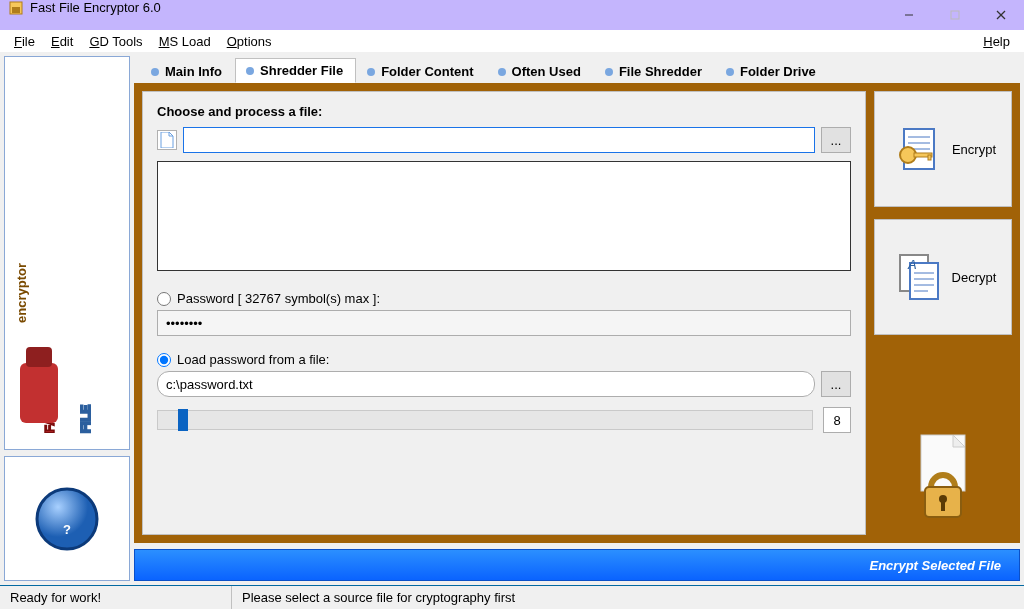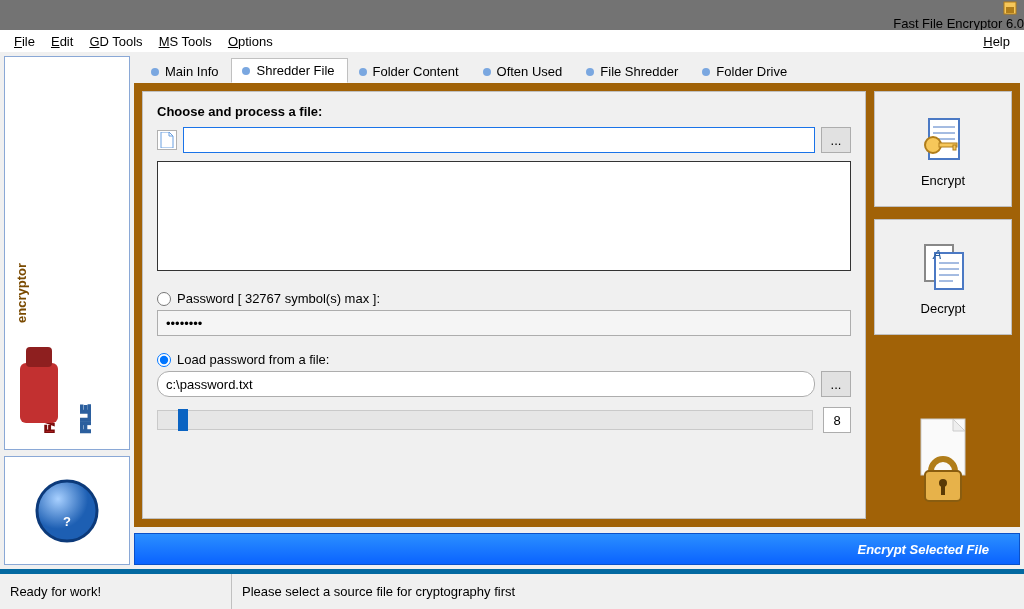--- a/index.html
+++ b/index.html
@@ -1,19 +1,19 @@
 <!DOCTYPE html>
 <html><head>
 <meta charset="utf-8">
 <style>
   * { box-sizing: border-box; margin: 0; padding: 0; font-family: "Segoe UI", Tahoma, sans-serif; font-size: 13px; }
   body { background: #ffffff; width: 1024px; height: 609px; overflow: hidden; display: flex; flex-direction: column; }
 
   
-  .titlebar { height: 30px; display: flex; align-items: flex-end; padding: 0 0 0 8px; background: #737373; flex-direction: column; }
+  .titlebar { height: 30px; display: flex; align-items: flex-start; padding: 0 0 0 8px; background: #c4b5fd; }
   .titlebar .app-icon { width: 16px; height: 16px; margin-right: 6px; display: inline-flex; align-items:center; justify-content:center; }
   .titlebar .title { flex: 1; color: #000; }
   .winbtn { width: 46px; height: 30px; display: flex; align-items: center; justify-content: center; color: #333; }
   .winbtn.disabled { color: #bbb; }
 
   
   .menubar { height: 22px; display: flex; align-items: center; padding: 0 6px; background: #fff; }
   .menubar .menuitem { padding: 2px 8px; color: #000; cursor: default; }
   .menubar .menuitem .ul { text-decoration: underline; }
   .menubar .spacer { flex: 1; }
@@ -24,21 +24,21 @@
   .leftcol { width: 126px; display: flex; flex-direction: column; gap: 6px; }
   .brandbox { border: 1px solid #8aa8d6; background: #fff; height: 394px; display:flex; align-items:center; justify-content:center; }
   .brandbox svg { width: 110px; height: 380px; }
 
   .helpbox { border:1px solid #8aa8d6; background:#fff; flex:1; display:flex; align-items:center; justify-content:center; }
 
   .rightcol { flex:1; display:flex; flex-direction:column; }
 
   
   .tabstrip { height: 27px; display:flex; align-items:flex-end; padding-left:6px; background:#f0f0f0; border-bottom:none; position:relative; }
-  .tab { display:flex; align-items:center; gap:6px; padding: 4px 12px 4px 10px; border:1px solid transparent; border-bottom:none; cursor:default; color:#000; }
+  .tab { display:flex; align-items:center; gap:6px; padding: 4px 12px 4px 10px; border:1px solid transparent; border-bottom:none; cursor:default; color:#000;font-weight:bold; }
   .tab .bullet { width:8px; height:8px; border-radius:50%; background:#7aa7e0; display:inline-block; }
   .tab.active { background:#fff; border:1px solid #c0c0c0; border-bottom:1px solid #fff; position:relative; z-index:2; }
   .tabbody { flex:1; background:#a16207; border-top:1px solid #c0c0c0; margin-top:-1px; padding:8px; display:flex; gap:8px; }
 
   
   .mform { flex:1; border:1px solid #c0c0c0; background:#f0f0f0; padding:12px 14px 14px; display:flex; flex-direction:column; }
   .legend { font-weight:bold; margin-bottom:8px; }
 
   .filerow { display:flex; align-items:center; gap:6px; margin-bottom:8px; }
   .fileicon { width:20px; height:20px; background:#fff; border:1px solid #b0b0b0; display:flex; align-items:center; justify-content:center; }
@@ -53,29 +53,29 @@
   .pathrow { display:flex; gap:6px; align-items:center; margin-bottom:10px; }
   .pathrow .pathfield { flex:1; margin-bottom:0; background:#fff;border-radius:12px; }
 
   .methodrow { display:flex; align-items:center; gap:10px; }
   .slidertrack { flex:1; height:20px; border:1px solid #c9c9c9; background:#e6e6e6; position:relative; }
   .sliderthumb { position:absolute; left:3%; top:-2px; width:10px; height:22px; background:#0a63c2; }
   .methodval { width:28px; height:26px; border:1px solid #adadad; background:#fff; display:flex; align-items:center; justify-content:center; }
 
   
   .actionscol { width:138px; display:flex; flex-direction:column; gap:12px; }
-  .actioncard { border:1px solid #c0c0c0; background:#f0f0f0; height:116px; display:flex; flex-direction:column; align-items:center; justify-content:center; gap:6px; cursor:pointer; }
+  .actioncard { border:1px solid #c0c0c0; background:#f0f0f0; height:116px; display:flex; flex-direction:row; align-items:center; justify-content:center; gap:6px; cursor:pointer; }
   .actioncard .iconwrap { width:56px; height:56px; display:flex; align-items:center; justify-content:center; }
   .filler { flex:1; display:flex; align-items:flex-end; justify-content:center; padding-bottom:4px; }
 
   
-  .bluebar { height:32px; background:linear-gradient(#2b8fff,#0a63ff); color:#fff; font-weight:bold; font-style:italic; font-size:19px; display:flex; align-items:center; justify-content:flex-end; padding:0 30px; border:1px solid #0a50c8; margin-top:6px; }
-
-  
-  .statusbar { height:40px; border-top:5px solid #0369a1; background:#f0f0f0; display:flex; align-items:flex-start; }
+  .bluebar { height:32px; background:linear-gradient(#2b8fff,#0a63ff); color:#fff; font-weight:bold; font-style:italic; font-size:19px; display:flex; align-items:center; justify-content:flex-end; padding:0 18px; border:1px solid #0a50c8; margin-top:6px; }
+
+  
+  .statusbar { height:24px; border-top:1px solid #0369a1; background:#f0f0f0; display:flex; align-items:flex-start; }
   .statuscell { padding:0 10px; border-right:1px solid #c0c0c0; height:100%; display:flex; align-items:center; }
   .statuscell.first { width:232px; }
 </style>
 </head>
 <body>
 
 <div class="titlebar">
   <span class="app-icon">
     <svg viewBox="0 0 16 16">
         <rect x="2" y="2" width="12" height="12" fill="#f6c75a" stroke="#b07d1a"></rect>
@@ -98,21 +98,21 @@
         <line x1="1" y1="1" x2="9" y2="9" stroke="currentColor" stroke-width="1.2"></line>
         <line x1="9" y1="1" x2="1" y2="9" stroke="currentColor" stroke-width="1.2"></line>
       </svg>
     </div>
 </div>
 
 <div class="menubar">
   <span class="menuitem"><span class="ul">F</span><span>ile</span></span>
   <span class="menuitem"><span class="ul">E</span><span>dit</span></span>
   <span class="menuitem"><span class="ul">G</span><span>D Tools</span></span>
-  <span class="menuitem"><span class="ul">M</span><span>S Tools</span></span>
+  <span class="menuitem"><span class="ul">M</span><span>S Load</span></span>
   <span class="menuitem"><span class="ul">O</span><span>ptions</span></span>
   <span class="spacer"></span>
   <span class="menuitem"><span class="ul">H</span><span>elp</span></span>
 </div>
 
 <div class="workarea">
 
   <div class="leftcol">
     <div class="brandbox">
       <svg viewBox="0 0 110 380">

